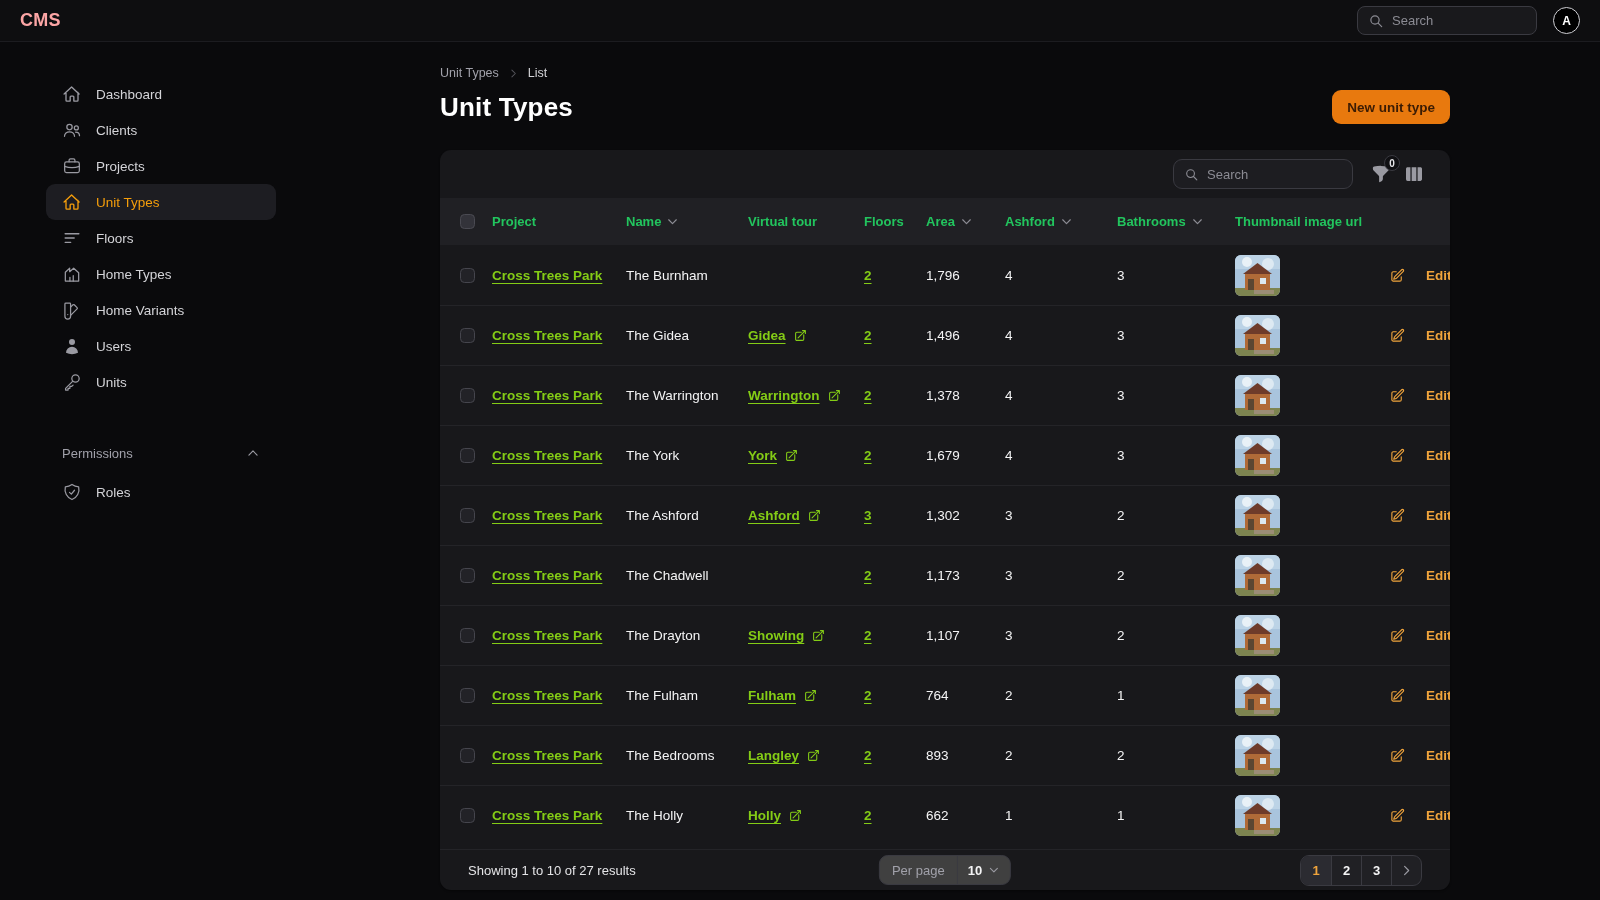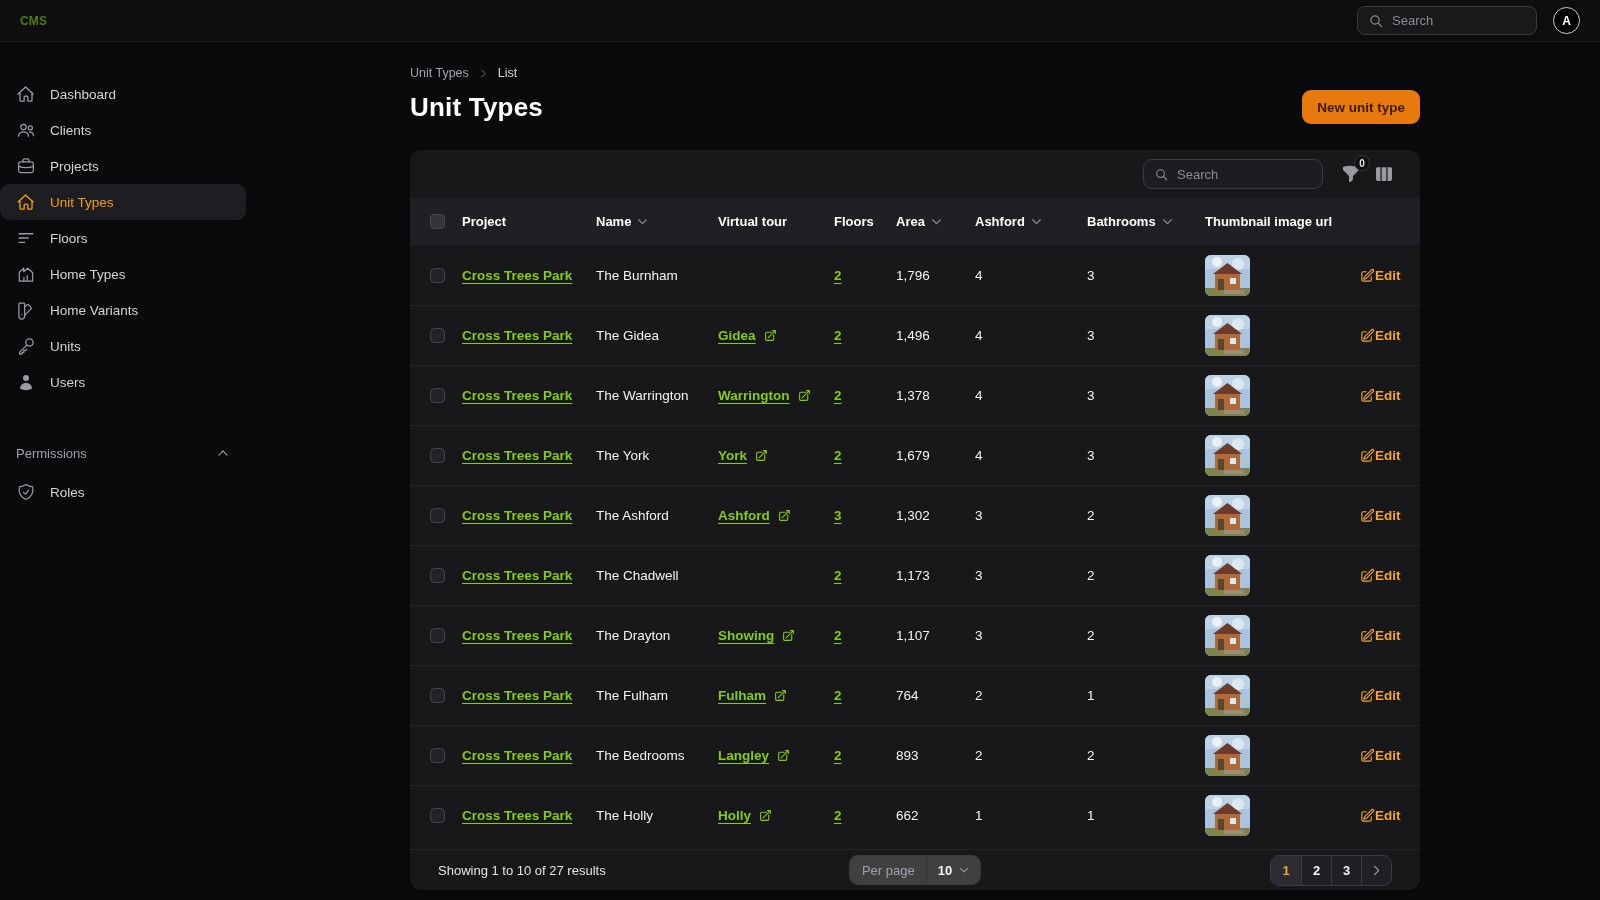--- a/index.html
+++ b/index.html
@@ -1,29 +1,29 @@
 <!DOCTYPE html>
 <html><head>
 <meta charset="utf-8">
 <style>
   * { margin:0; padding:0; box-sizing:border-box; }
   html,body { width:1600px; height:900px; background:#0a0a0c; font-family:"Liberation Sans", sans-serif; color:#f4f4f5; overflow:hidden; }
 
   
   .topbar { height:42px; background:#0e0e10; border-bottom:1px solid #1c1c20; display:flex; align-items:center; padding:0 20px; }
-  .brand { font-size:12px; font-weight:800; letter-spacing:.2px; color:#4d7c0f; }
+  .brand { font-size:18px; font-weight:800; letter-spacing:.2px; color:#fca5a5; }
   .topbar-right { margin-left:auto; display:flex; align-items:center; gap:16px; }
   .search-pill { display:flex; align-items:center; gap:8px; width:180px; height:29px; background:#19191c; border:1px solid #3a3a41; border-radius:8px; padding:0 10px; color:#8b8b93; }
   .search-pill input { background:transparent; border:none; outline:none; color:#e4e4e7; font-size:13px; width:100%; }
   .search-pill input::placeholder { color:#8b8b93; }
   .avatar { width:27px; height:27px; border-radius:50%; background:#000; border:1px solid #cfcfd4; color:#fff; font-size:12px; font-weight:700; display:flex; align-items:center; justify-content:center; }
 
   
   .shell { display:flex; height:858px; }
-  .sidebar { width:250px; flex:0 0 250px; padding:34px 4px 0 0; }
+  .sidebar { width:250px; flex:0 0 250px; padding:34px 4px 0 16px;margin-left:30px; }
   .content { flex:1; overflow:hidden; }
 
   
   .nav-item { display:flex; align-items:center; gap:14px; height:36px; padding:0 16px; border-radius:9px; color:#d4d4d8; font-size:13.5px; font-weight:500; cursor:pointer; }
   .nav-item .ic { width:20px; height:20px; color:#9a9aa2; display:flex; align-items:center; justify-content:center; flex:0 0 20px; }
   .nav-item.active { background:#1d1d22; color:#f59e0b; }
   .nav-item.active .ic { color:#f59e0b; }
   .nav-section { display:flex; align-items:center; justify-content:space-between; padding:0 16px; margin-top:38px; margin-bottom:6px; height:30px; color:#a1a1aa; font-size:13px; cursor:pointer; }
   .nav-section .ic { width:14px; height:14px; color:#9a9aa2; }
   .ic svg { width:100%; height:100%; display:block; }
@@ -45,40 +45,40 @@
   .tb-search { display:flex; align-items:center; gap:8px; width:180px; height:30px; background:#1d1d21; border:1px solid #3a3a41; border-radius:9px; padding:0 10px; color:#8b8b93; }
   .tb-search input { background:transparent; border:none; outline:none; color:#e4e4e7; font-size:13px; width:100%; }
   .tb-search input::placeholder { color:#8b8b93; }
   .tb-icons { display:flex; align-items:center; gap:13px; }
   .icon-btn { position:relative; width:20px; height:20px; color:#9a9aa2; background:none; border:none; cursor:pointer; padding:0; }
   .icon-btn svg { width:100%; height:100%; display:block; }
   .filter-badge { position:absolute; top:-9px; right:-9px; min-width:16px; height:16px; border-radius:8px; background:#101013; border:1px solid #3a3a41; color:#e4e4e7; font-size:10px; font-weight:600; display:flex; align-items:center; justify-content:center; padding:0 4px; }
 
   
   .tgrid { display:grid; grid-template-columns:52px 134px 122px 116px 62px 79px 112px 118px 155px 1fr; align-items:center; }
-  .thead { background:#202024; height:47px; font-size:13px; font-weight:700; color:#ffffff; }
+  .thead { background:#202024; height:47px; font-size:13px; font-weight:700; color:#22c55e; }
   .th { display:flex; align-items:center; gap:5px; }
   .th .sort { width:13px; height:13px; color:#8b8b93; cursor:pointer; }
   .th .sort svg { width:100%; height:100%; display:block; }
   .cb-cell { padding-left:20px; }
   .checkbox { width:15px; height:15px; border-radius:4.5px; background:#222227; border:1px solid #45454d; cursor:pointer; }
   .thead .checkbox { background:#33333a; border-color:#4a4a52; }
 
   .tbody { flex:1; }
   .trow { height:60px; border-top:1px solid #242428; font-size:13.5px; }
   .trow:first-child { border-top:none; }
   .amber-link { color:#84cc16; text-decoration:underline; text-underline-offset:2.5px; font-weight:600; cursor:pointer; }
   .tour-link { display:inline-flex; align-items:center; gap:8px; }
   .tour-link .ext { width:13px; height:13px; flex:0 0 13px; }
   .tour-link .ext svg { width:100%; height:100%; display:block; }
   .cell-plain { color:#f4f4f5; }
   .thumb { width:45px; height:41px; border-radius:6px; overflow:hidden; display:block; }
   .thumb svg { width:100%; height:100%; display:block; }
   .edit-cell { display:flex; justify-content:flex-end; padding-right:22px; }
-  .edit-link { display:inline-flex; align-items:center; gap:0; color:#f0a43c; font-size:13.5px; font-weight:600; cursor:pointer; background:none; border:none; font-family:inherit; }
+  .edit-link { display:inline-flex; align-items:center; gap:21px; color:#f0a43c; font-size:13.5px; font-weight:600; cursor:pointer; background:none; border:none; font-family:inherit; }
   .edit-link .ic { width:15px; height:15px; }
   .edit-link .ic svg { width:100%; height:100%; display:block; }
 
   
   .card-footer { height:41px; border-top:1px solid #242428; display:flex; align-items:center; padding:0 28px; position:relative; }
   .summary { font-size:13px; color:#e4e4e7; }
   .perpage { position:absolute; left:50%; transform:translateX(-50%); display:flex; align-items:center; height:30px; border:1px solid #3a3a41; border-radius:9px; background:#404040; overflow:hidden; }
   .perpage .lbl { color:#a1a1aa; font-size:13px; padding:0 12px; }
   .perpage .val { display:flex; align-items:center; gap:6px; border-left:1px solid #3a3a41; padding:0 10px; height:100%; color:#f4f4f5; font-size:13px; font-weight:600; cursor:pointer; }
   .perpage .val .ic { width:12px; height:12px; color:#9a9aa2; }
@@ -242,32 +242,32 @@
       <span class="ic">
           <svg viewBox="0 0 24 24">
             <use href="#i-swatch"></use>
           </svg>
         </span>
       <span>Home Variants</span>
     </div>
     <div class="nav-item">
       <span class="ic">
           <svg viewBox="0 0 24 24">
+            <use href="#i-user"></use>
+          </svg>
+        </span>
+      <span>Users</span>
+    </div>
+    <div class="nav-item">
+      <span class="ic">
+          <svg viewBox="0 0 24 24">
             <use href="#i-key"></use>
           </svg>
         </span>
       <span>Units</span>
-    </div>
-    <div class="nav-item">
-      <span class="ic">
-          <svg viewBox="0 0 24 24">
-            <use href="#i-user"></use>
-          </svg>
-        </span>
-      <span>Users</span>
     </div>
 
     <div class="nav-section">
       <span>Permissions</span>
       <span class="ic">
           <svg viewBox="0 0 24 24">
             <use href="#i-chevup"></use>
           </svg>
         </span>
     </div>

